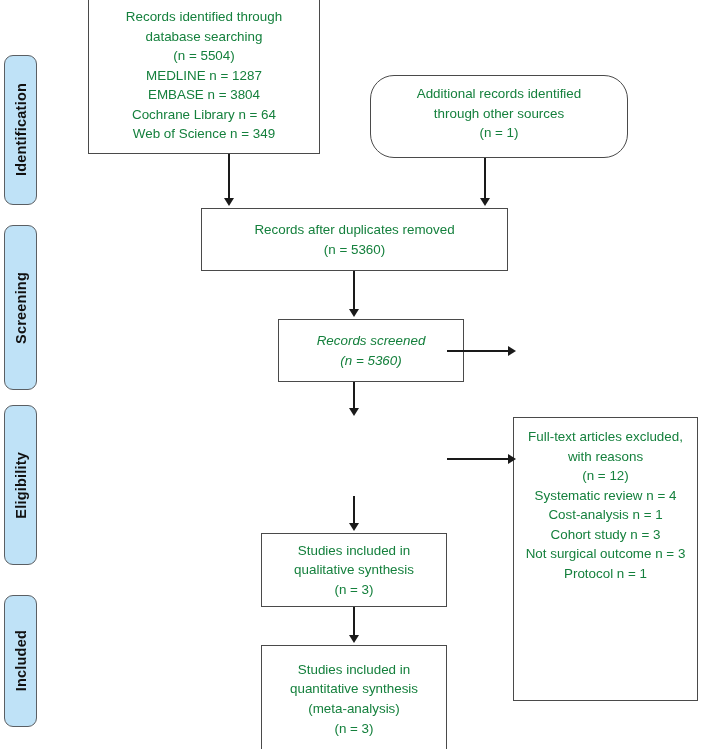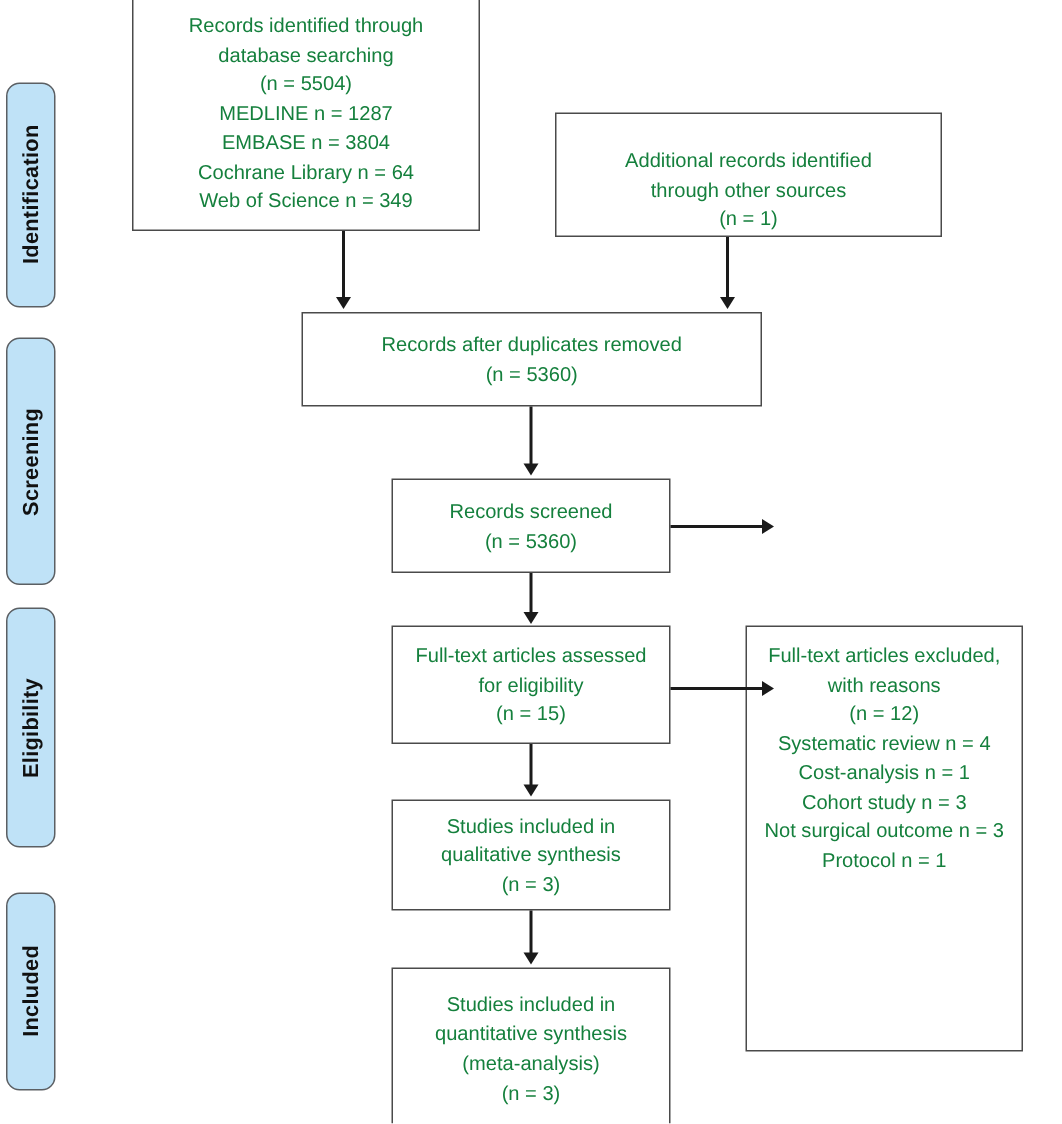--- a/index.html
+++ b/index.html
@@ -112,44 +112,39 @@
   <div class="flow-box" style="left:88px; top:-2px; width:232px; height:156px;">
     <span class="box-text">Records identified through
 database searching
 (n = 5504)
 MEDLINE n = 1287
 EMBASE n = 3804
 Cochrane Library n = 64
 Web of Science n = 349</span>
   </div>
 
-  <div class="flow-box" style="left:370px; top:75px; width:258px; height:83px; padding-top:21px;">
+  <div class="flow-box" style="left:370px; top:75px; width:258px; height:83px; padding-top:8px;border-radius:24px;">
     <span class="box-text">Additional records identified
 through other sources
 (n = 1)</span>
   </div>
 
   <div class="flow-box vcenter" style="left:201px; top:208px; width:307px; height:63px;">
     <span class="box-text">Records after duplicates removed
 (n = 5360)</span>
   </div>
 
-  <div class="flow-box vcenter" style="left:261px; top:319px; width:186px; height:63px;">
+  <div class="flow-box vcenter" style="left:278px; top:319px; width:186px; height:63px;font-style:italic;">
     <span class="box-text">Records screened
 (n = 5360)</span>
   </div>
 
 
-  <div class="flow-box vcenter" style="left:261px; top:417px; width:186px; height:79px;">
-    <span class="box-text">Full-text articles assessed
-for eligibility
-(n = 15)</span>
-  </div>
 
-  <div class="flow-box" style="left:497px; top:417px; width:185px; height:284px; padding-top:9px;">
+  <div class="flow-box" style="left:513px; top:417px; width:185px; height:284px; padding-top:9px;">
     <span class="box-text">Full-text articles excluded,
 with reasons
 (n = 12)
 Systematic review n = 4
 Cost-analysis n = 1
 Cohort study n = 3
 Not surgical outcome n = 3
 Protocol n = 1</span>
   </div>
 

